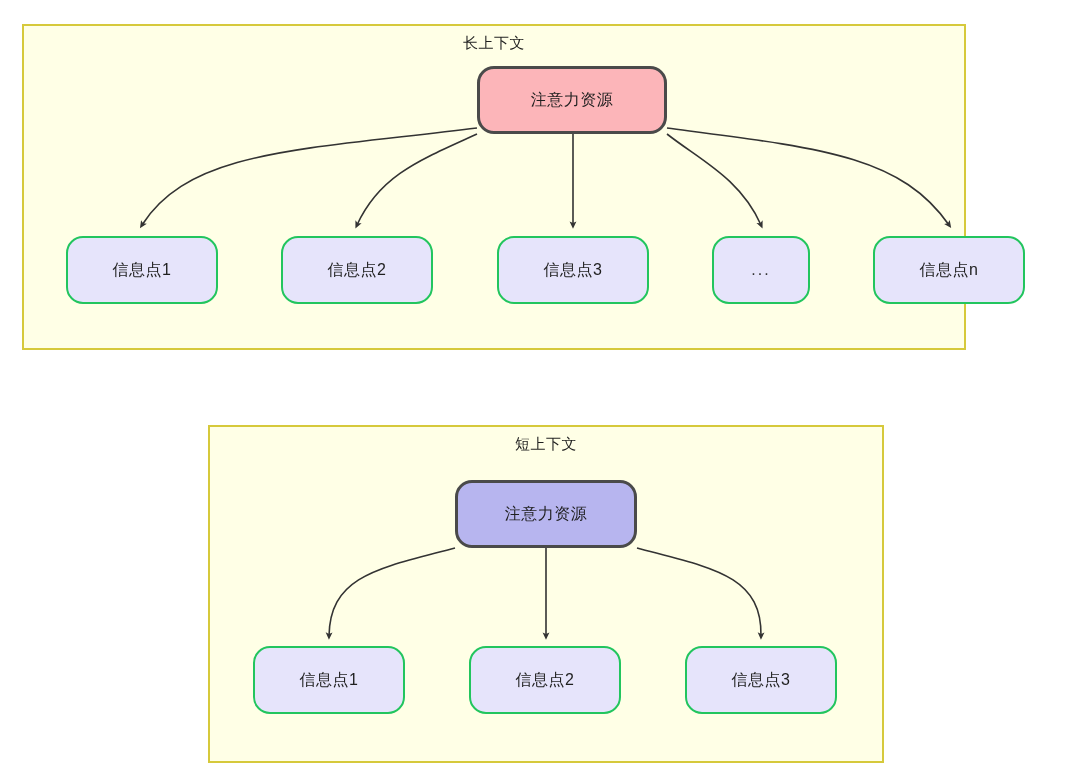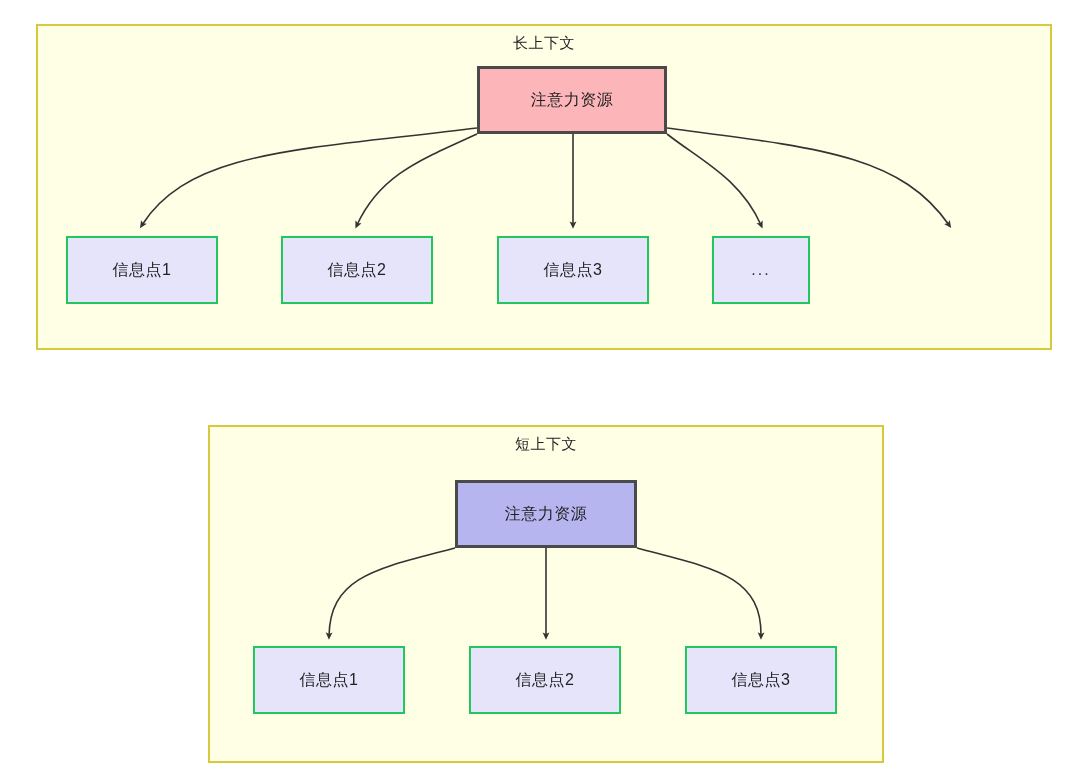--- a/index.html
+++ b/index.html
@@ -47,20 +47,21 @@
   }
   .node {
     position: absolute;
     box-sizing: border-box;
     display: flex;
     align-items: center;
     justify-content: center;
     font-size: 16px;
     color: #1f1f1f;
     letter-spacing: 0.5px;
+    border-radius: 17px;
   }
   .node-leaf {
     background: #e6e4fb;
     border: 2px solid #22c55e;
   }
   .node-root-pink {
     background: #fcb5b9;
     border: 3px solid #4a4a4a;
   }
   .node-root-blue {
@@ -71,21 +72,21 @@
     letter-spacing: 2px;
     font-size: 16px;
     color: #333;
   }
 </style>
 </head>
 <body>
 
 <div id="canvas">
 
-  <div class="container-box" style="left:36px; top:24px; width:1016px; height:326px;">
+  <div class="container-box" style="left:22px; top:24px; width:944px; height:326px;">
     <div class="container-title">长上下文</div>
   </div>
 
   <div class="container-box" style="left:208px; top:425px; width:676px; height:338px;">
     <div class="container-title">短上下文</div>
   </div>
 
   <svg class="diagram-svg" viewBox="0 0 1080 774" xmlns="http://www.w3.org/2000/svg">
     <defs>
       <marker id="arrowhead" markerWidth="9" markerHeight="9" refX="4.2" refY="4" orient="auto" markerUnits="userSpaceOnUse">
@@ -111,20 +112,21 @@
   <div class="node node-root-pink" style="left:477px; top:66px; width:190px; height:68px;">注意力资源</div>
 
   <div class="node node-leaf" style="left:66px; top:236px; width:152px; height:68px;">信息点1</div>
 
   <div class="node node-leaf" style="left:281px; top:236px; width:152px; height:68px;">信息点2</div>
 
   <div class="node node-leaf" style="left:497px; top:236px; width:152px; height:68px;">信息点3</div>
 
   <div class="node node-leaf dots" style="left:712px; top:236px; width:98px; height:68px;">...</div>
 
+  <div class="node node-leaf" style="left:873px; top:236px; width:152px; height:68px;">信息点n</div>
 
   <div class="node node-root-blue" style="left:455px; top:480px; width:182px; height:68px;">注意力资源</div>
 
   <div class="node node-leaf" style="left:253px; top:646px; width:152px; height:68px;">信息点1</div>
 
   <div class="node node-leaf" style="left:469px; top:646px; width:152px; height:68px;">信息点2</div>
 
   <div class="node node-leaf" style="left:685px; top:646px; width:152px; height:68px;">信息点3</div>
 
 </div>

